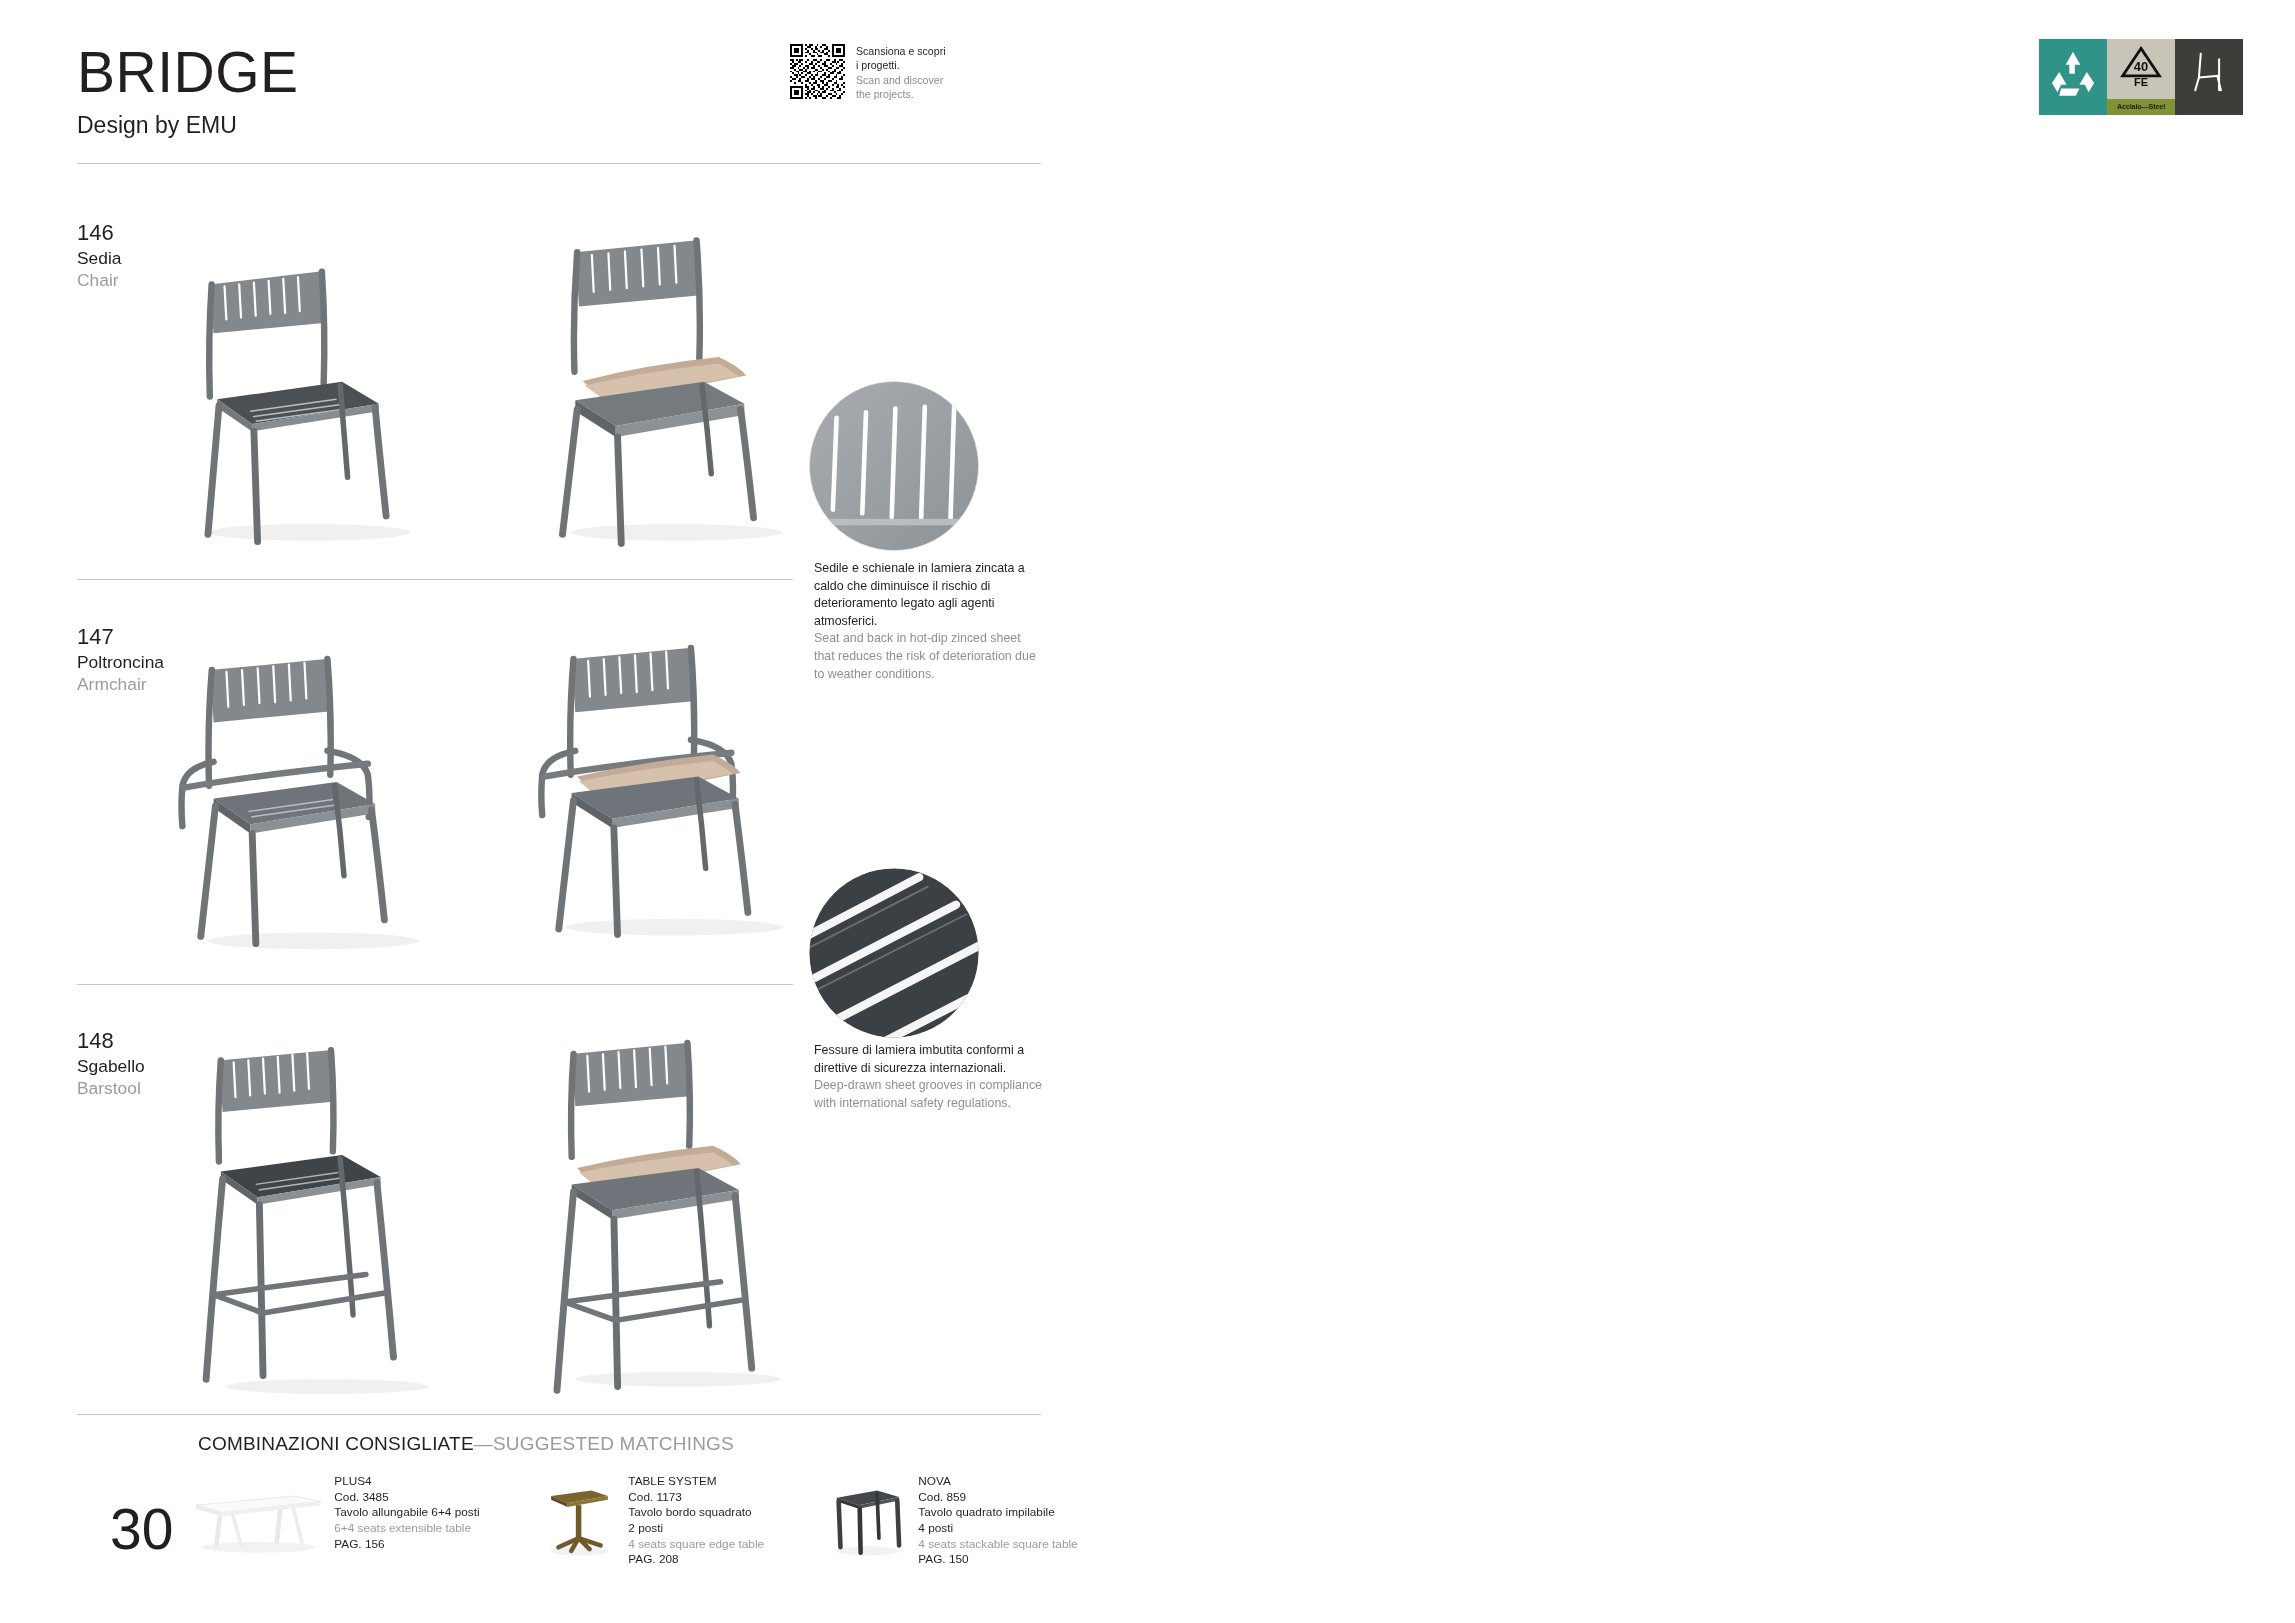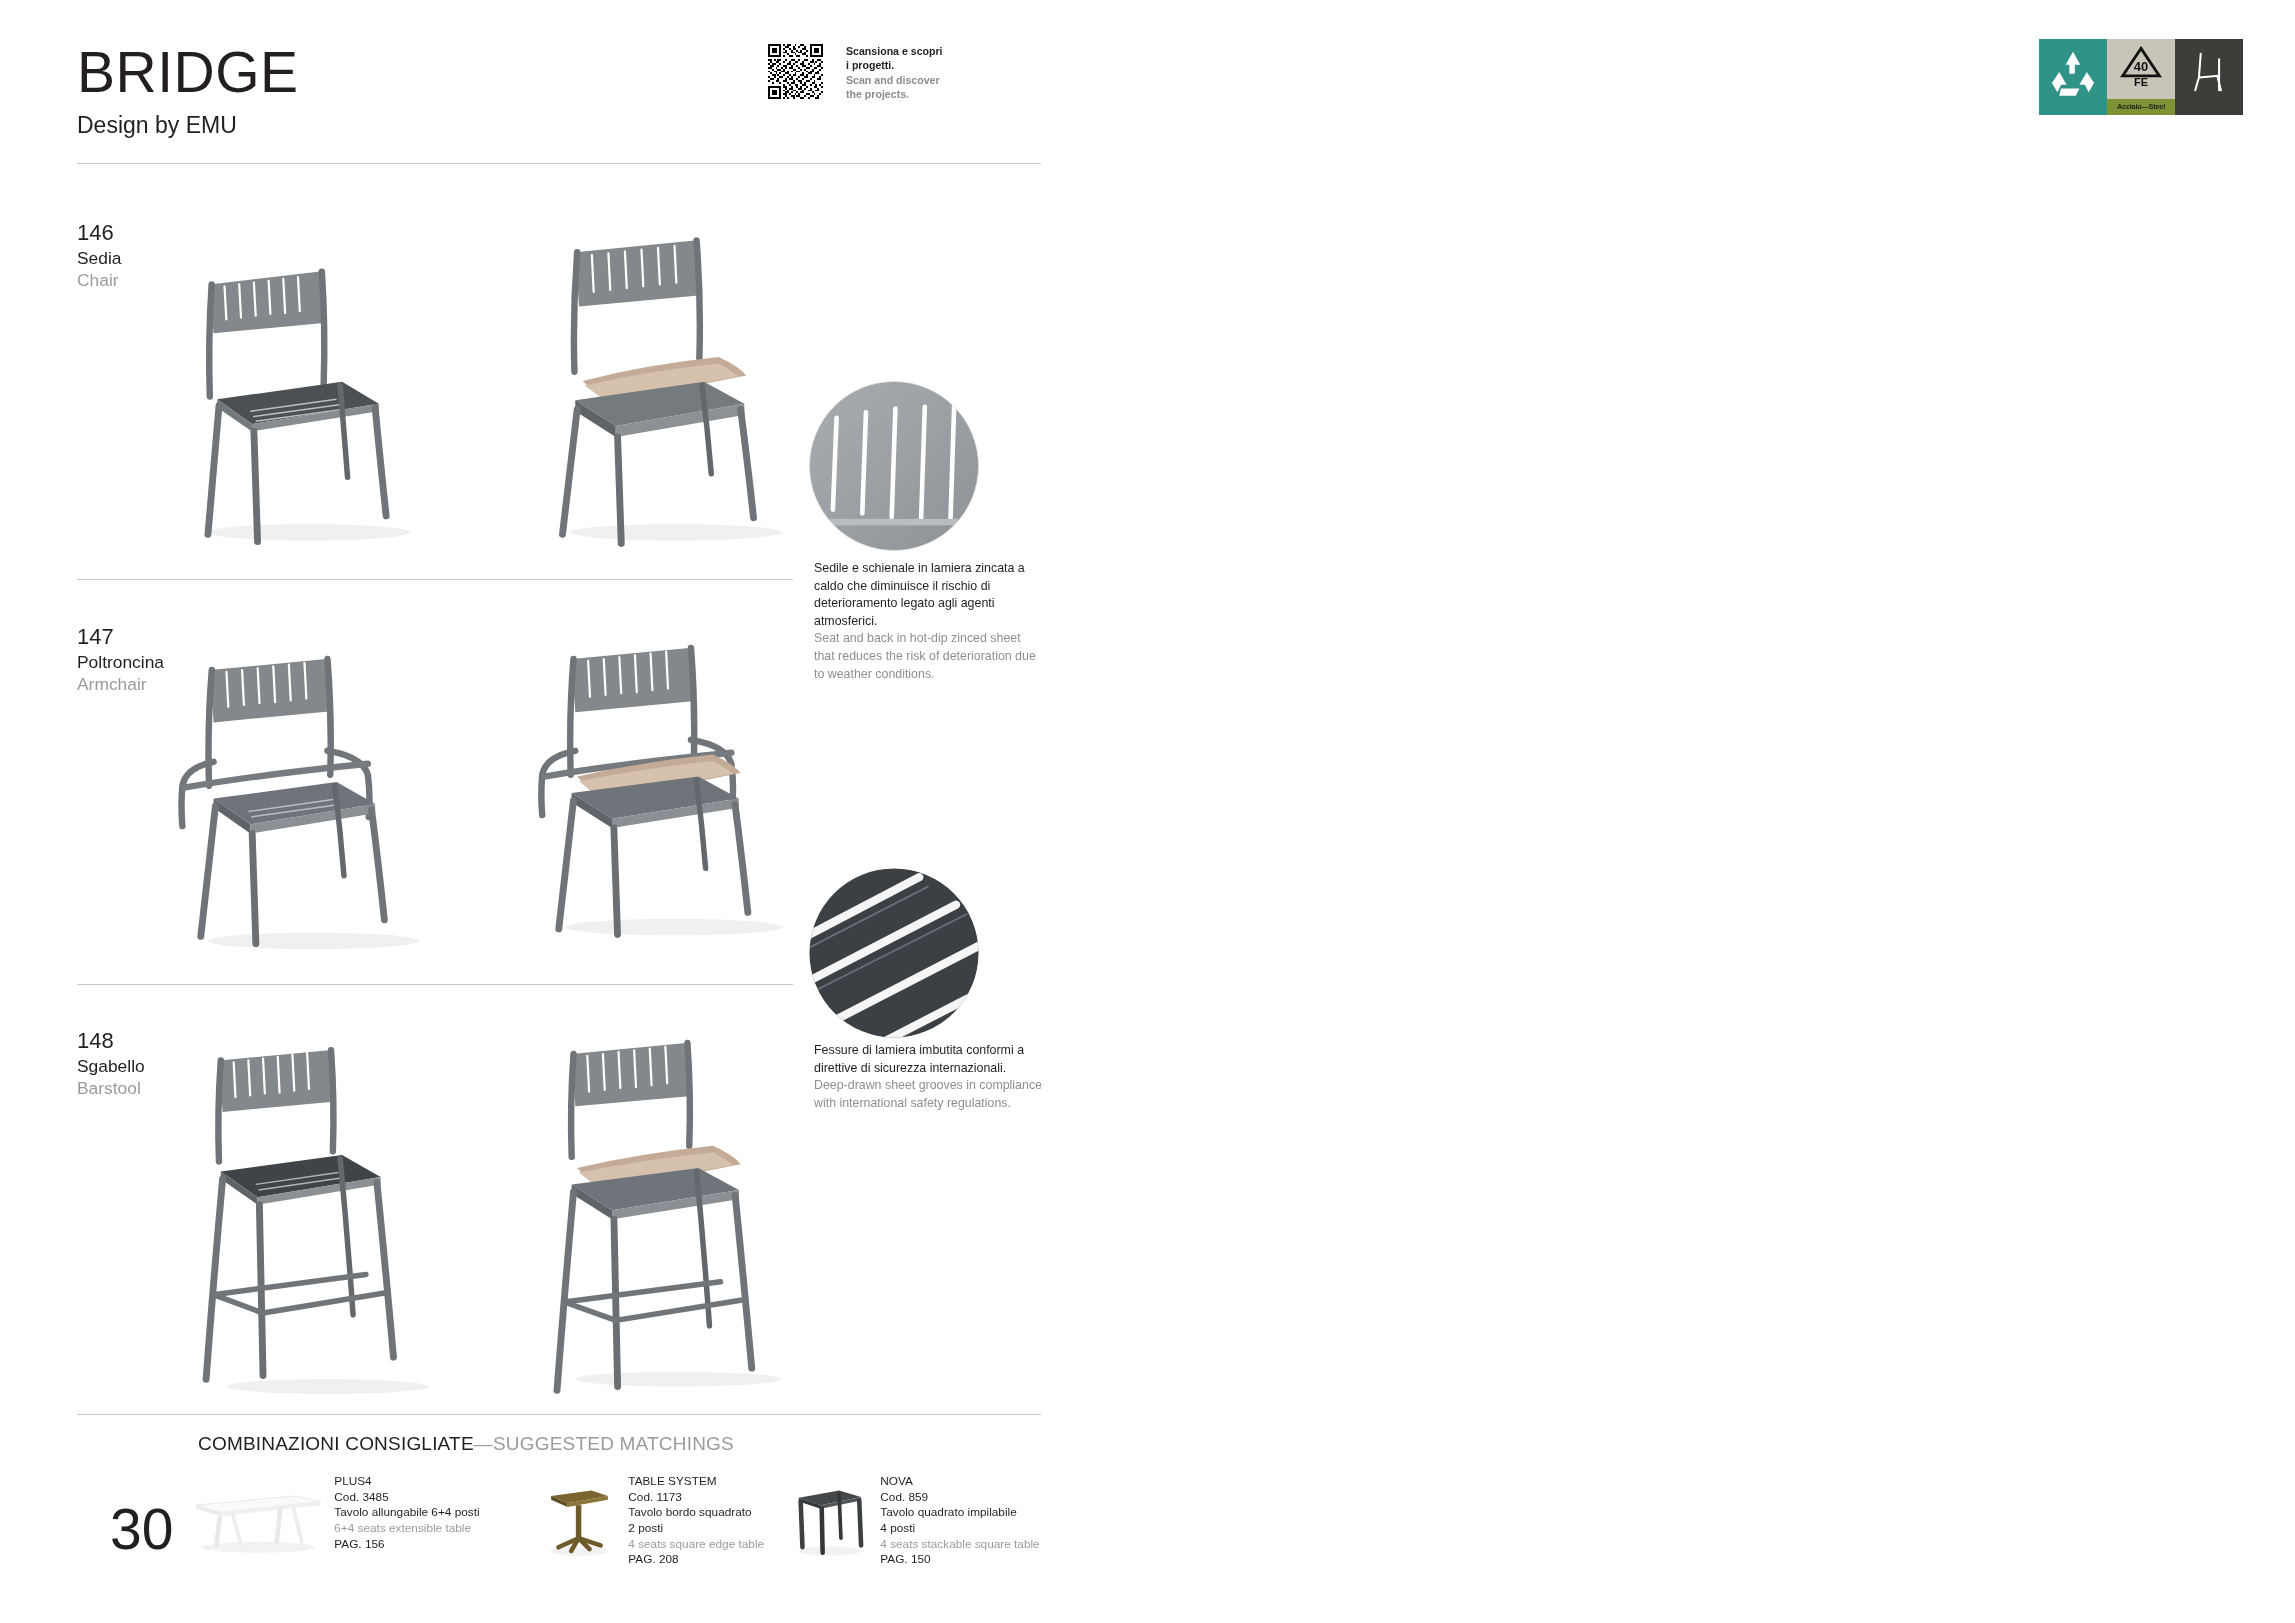--- a/index.html
+++ b/index.html
@@ -14,21 +14,21 @@
   .page { position: absolute; inset: 0; display: flex; padding-left: 24px; }
 
   
   .left-page { width: 1148px; height: 1624px; position: relative; background:#fff; }
   .right-page { width: 1148px; height: 1624px; position: relative; background:#fff; }
 
   .title-block { position: absolute; left: 53px; top: 44px; }
   .brand-title { font-size: 57px; font-weight: 400; letter-spacing: 0.5px; line-height: 1; color:#231f20; }
   .brand-sub { font-size: 23px; font-weight: 400; margin-top: 11px; color:#231f20; }
 
-  .qr-block { position:absolute; left: 744px; top: 44px; display:flex; gap:23px;font-weight:bold; }
+  .qr-block { position:absolute; left: 766px; top: 44px; display:flex; gap:11px; }
   .qr-code { width: 55px; height: 55px; }
   .qr-text { font-size: 10.6px; line-height: 1.35; }
   .qr-text .it { color:#231f20; }
   .qr-text .en { color:#8c8c8c; }
 
   .rule { position:absolute; background:#c9c9c9; height:0.9px; }
   .rule-top { left:53px; top:163px; width:964px; }
   .rule-mid1 { left:53px; top:579px; width:716px; }
   .rule-mid2 { left:53px; top:984px; width:716px; }
   .rule-bottom { left:53px; top:1414px; width:964px; }
@@ -61,21 +61,21 @@
   .match-title .en { color:#9b9b9b; }
 
   .page-num-left { position:absolute; left:51px; top:1501px; font-size:57px; font-weight:400; color:#231f20; line-height:1;margin-left:35px; }
 
   .match-item { position:absolute; top:1474px; display:flex; align-items:flex-start; gap:7.3px; }
   .match-item .mi-txt { font-size:11.8px; line-height:1.33; }
   .match-item .mi-txt .nm { color:#231f20; }
   .match-item .mi-txt .en { color:#9b9b9b; }
   .mi1 { left:161px; }
   .mi2 { left:514px; }
-  .mi3 { left:762px; }
+  .mi3 { left:800px; }
 
   .badges { position:absolute; right:53px; top:39px; display:flex; height:66px; }
   .badge { width:68px; height:76px; position:relative; }
   .badge-recycle { background:#2f9387; }
   .badge-fe { background:#c8c4b8; }
   .badge-fe .feband { position:absolute; left:0; right:0; bottom:0; height:16.5px; background:#7e9434; font-size:7.3px; color:#231f20; text-align:center; line-height:16.5px; font-weight:700; letter-spacing:-0.2px; }
   .badge-chair { background:#3d3d39; }
 </style>
 </head>
 <body>

